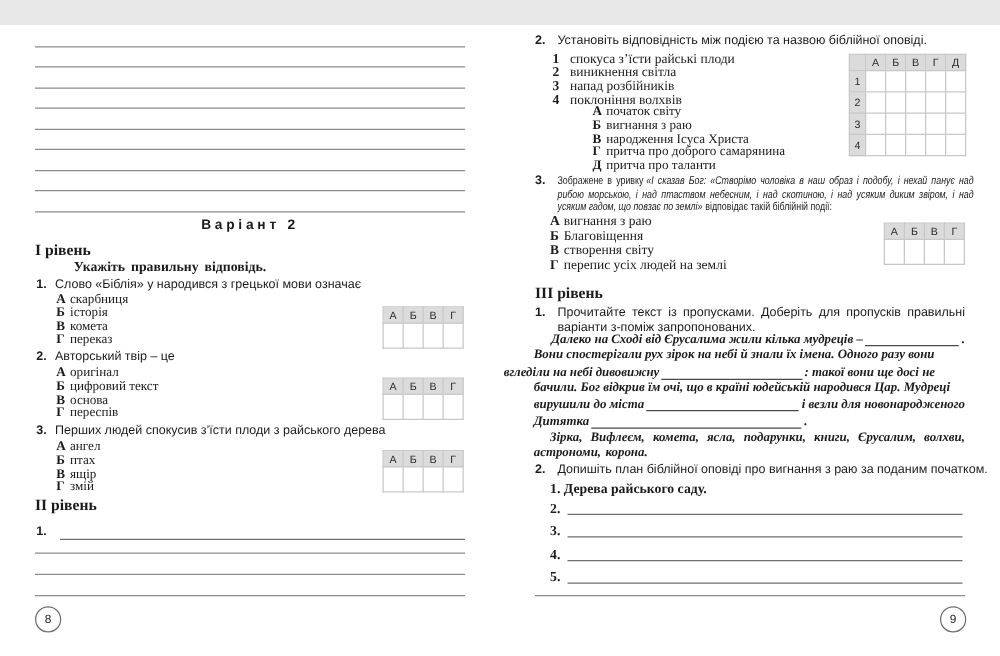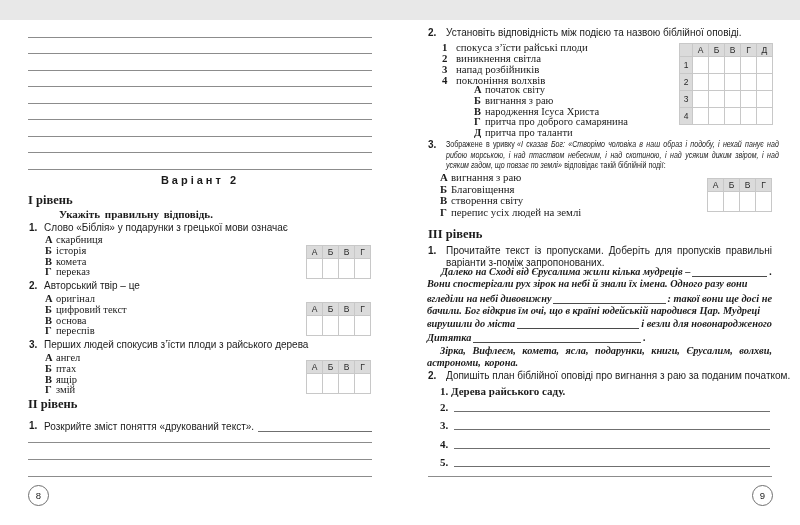--- a/index.html
+++ b/index.html
@@ -84,21 +84,21 @@
     <div class="abs wline" style="left:28px;top:136px;width:344px;"></div>
     <div class="abs wline" style="left:28px;top:152px;width:344px;"></div>
     <div class="abs wline" style="left:28px;top:169px;width:344px;"></div>
   </div>
 
   <div class="abs variant-title" style="left:28px;top:174px;width:344px;">Варіант 2</div>
   <div class="abs level-title" style="left:28px;top:193px;width:344px;">І рівень</div>
   <div class="abs instruction" style="left:59px;top:208px;">Укажіть правильну відповідь.</div>
 
   <div class="abs qnum" style="left:29px;top:222px;">1.</div>
-  <div class="abs qtext" style="left:44px;top:222px;">Слово «Біблія» у подарунки з грецької мови означає</div>
+  <div class="abs qtext" style="left:44px;top:222px;">Слово «Біблія» у народився з грецької мови означає</div>
   <div class="abs opts" style="left:45px;top:235px;">
     <div class="optrow">
         <span class="ol">А</span>
         <span class="ot">скарбниця</span>
       </div>
     <div class="optrow">
         <span class="ol">Б</span>
         <span class="ot">історія</span>
       </div>
     <div class="optrow">
@@ -197,21 +197,20 @@
       <td class="cl"></td>
       <td class="cl"></td>
       <td class="cl"></td>
     </tr>
   </tbody>
     </table>
 
   <div class="abs level-title" style="left:28px;top:397px;width:344px;">ІІ рівень</div>
   <div class="abs qnum" style="left:29px;top:420px;">1.</div>
   <div class="abs ansrow" style="left:44px;top:420px;width:328px;">
-    <span class="txt qtext">Розкрийте зміст поняття «друкований текст».</span>
     <span class="line"></span>
   </div>
   <div class="abs wline" style="left:28px;top:442px;width:344px;"></div>
   <div class="abs wline" style="left:28px;top:459px;width:344px;"></div>
   <div class="abs wline" style="left:28px;top:476px;width:344px;"></div>
 
   <div class="abs pgc" style="left:28px;top:485px;">
       <span>8</span>
     </div>
 </div>
@@ -354,21 +353,21 @@
   <div>
     <div class="abs pline" style="left:427px;top:266px;">
       <span class="pindent"></span>
         <span>Далеко на Сході від Єрусалима жили кілька мудреців –</span>
         <span class="blank"></span>
         <span>.</span>
     </div>
     <div class="abs pline" style="left:427px;top:278px;">
       <span>Вони спостерігали рух зірок на небі й знали їх імена. Одного разу вони</span>
     </div>
-    <div class="abs pline" style="left:427px;top:293px;font-style:italic;">
+    <div class="abs pline" style="left:403px;top:293px;font-style:italic;">
       <span>вгледіли на небі дивовижну</span>
         <span class="blank"></span>
         <span>: такої вони ще досі не</span>
     </div>
     <div class="abs pline" style="left:427px;top:305px;">
       <span>бачили. Бог відкрив їм очі, що в країні юдейській народився Цар. Мудреці</span>
     </div>
     <div class="abs pline" style="left:427px;top:318px;">
       <span>вирушили до міста</span>
         <span class="blank"></span>

